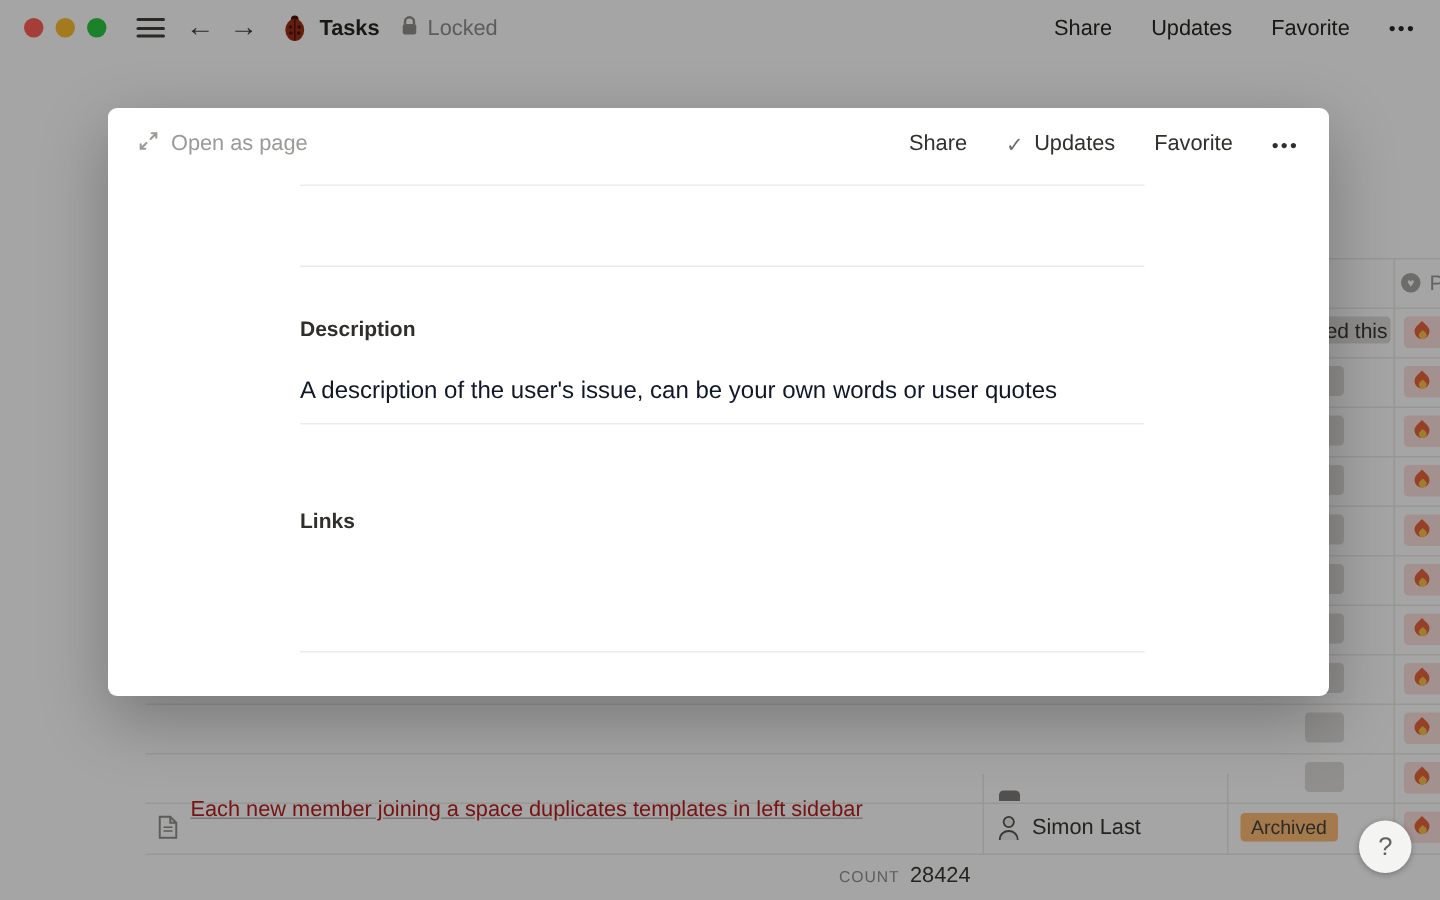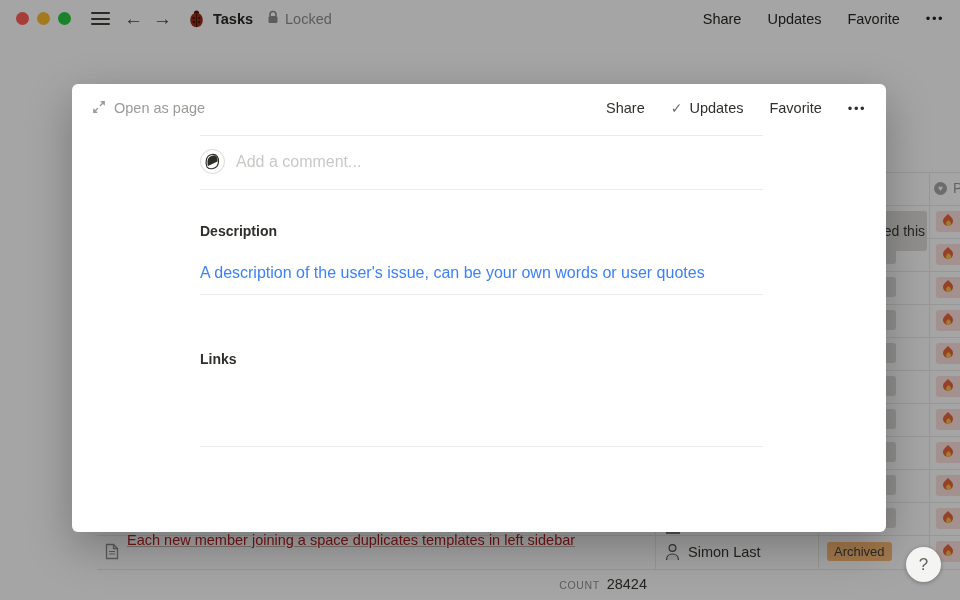--- a/index.html
+++ b/index.html
@@ -32,53 +32,53 @@
   .firebadge{position:absolute;left:936px;width:30px;height:21px;background:#fbe0dd;
              border-radius:3px;display:flex;align-items:center;justify-content:flex-start;
              padding-left:6px;box-sizing:border-box;}
   .flame{position:relative;width:12px;height:13px;}
   .flame::before{content:"";position:absolute;left:1px;top:1px;width:10px;height:10px;
                  background:#e8613c;border-radius:0 50% 50% 50%;transform:rotate(45deg);}
   .flame::after{content:"";position:absolute;left:3.5px;top:5.5px;width:5px;height:5px;
                 background:#f6c24c;border-radius:0 50% 50% 50%;transform:rotate(45deg);}
   .stub{position:absolute;left:870px;width:26px;height:20px;background:#dedddb;border-radius:3px;}
   .partialcell{position:absolute;right:33px;top:211px;background:#dedddb;border-radius:3px;
-               padding:12px 2px;font-size:14px;color:#37352f;white-space:nowrap;}
+               padding:1px 2px;font-size:14px;color:#37352f;white-space:nowrap;}
   .brow-title{position:absolute;left:127px;top:532px;font-size:14.5px;color:#b91c1c;
               text-decoration:underline;text-decoration-color:#b9b7b3;white-space:nowrap;}
   .docicon{position:absolute;left:105px;top:543px;}
   .brow-person{position:absolute;left:688px;top:544px;font-size:14.5px;color:#37352f;}
   .pavatar{position:absolute;left:664px;top:543px;}
   .pavatar-stub{position:absolute;left:666px;top:527px;width:14px;height:7px;
                 background:#7d7b77;border-radius:3px 3px 0 0;}
   .tagbadge{position:absolute;left:827px;top:542px;background:#fdba74;color:#42403c;
             font-size:13px;border-radius:3px;padding:2px 7px;}
   .countrow{position:absolute;right:313px;top:576px;display:flex;align-items:baseline;gap:7px;}
   .countlabel{font-size:10.5px;letter-spacing:.6px;color:#8f8e8b;font-weight:500;}
   .countval{font-size:14.5px;color:#37352f;}
 
   
   .scrim{position:absolute;inset:0;background:rgba(5,5,5,0.36);z-index:10;}
 
   
-  .modal{position:absolute;left:72px;top:84px;width:814px;height:448px;background:#fff;
+  .modal{position:absolute;left:72px;top:72px;width:814px;height:392px;background:#fff;
          border-radius:6px;box-shadow:0 15px 45px rgba(0,0,0,.28);z-index:20;overflow:hidden;}
   .m-header{position:absolute;top:0;left:0;right:0;height:48px;display:flex;align-items:center;
             padding:0 20px;box-sizing:border-box;}
   .openpage{display:flex;align-items:center;gap:8px;color:#9b9a97;font-size:14.5px;cursor:pointer;}
   .m-right{margin-left:auto;display:flex;align-items:center;gap:26px;font-size:14.5px;color:#30302c;}
   .m-updates{display:flex;align-items:center;gap:7px;}
   .checkmark{color:#6f6e6a;font-size:14px;}
   .m-divider{position:absolute;left:128px;width:563px;height:1px;background:#ebebe9;}
   .commentrow{position:absolute;left:128px;top:65px;display:flex;align-items:center;gap:11px;}
   .cavatar{width:23px;height:23px;border-radius:50%;border:1px solid #d9d8d5;background:#fff;
            overflow:hidden;display:flex;align-items:center;justify-content:center;}
   .cplaceholder{font-size:16px;color:#c9c8c5;}
   .sec-h{position:absolute;left:128px;font-size:14px;font-weight:700;color:#2f2e2a;}
-  .sec-b{position:absolute;left:128px;width:563px;font-size:16px;line-height:24px;color:#3b82f6;}
+  .sec-b{position:absolute;left:128px;width:563px;font-size:16px;line-height:24px;color:#0f172a;}
 
   
   .helpbtn{position:absolute;left:906px;top:547px;width:35px;height:35px;border-radius:50%;
            background:#f4f4f3;box-shadow:0 1px 4px rgba(0,0,0,.3);z-index:30;
            display:flex;align-items:center;justify-content:center;
            font-size:17px;color:#64625d;cursor:pointer;}
 </style>
 </head>
 <body>
 
@@ -238,31 +238,20 @@
           <span class="checkmark">✓</span>
           <span>Updates</span>
         </span>
         <span>Favorite</span>
         <span class="dots">•••</span>
       </div>
     </div>
 
     <div class="m-divider" style="top:51px"></div>
 
-    <div class="commentrow">
-      <span class="cavatar">
-        <svg width="23" height="23" viewBox="0 0 23 23">
-          <circle cx="11.5" cy="11.5" r="11" fill="#fff"></circle>
-          <path d="M6 17 C4 12 5 5 11 4.5 C16 4 18 8 17.5 12 C17 16 15 18 12 18.5 C9.5 19 7 18.5 6 17 Z" fill="none" stroke="#2d2c29" stroke-width="1.2"></path>
-          <path d="M7 16 C5.5 11 7 6 12 5.5 C15.5 5.2 16.8 8 16.5 11.5" fill="#2d2c29"></path>
-          <circle cx="13" cy="11" r="0.8" fill="#2d2c29"></circle>
-        </svg>
-      </span>
-      <span class="cplaceholder">Add a comment...</span>
-    </div>
 
     <div class="m-divider" style="top:105px"></div>
 
     <div class="sec-h" style="top:139px">Description</div>
     <div class="sec-b" style="top:177px">A description of the user's issue, can be your own words or user quotes</div>
     <div class="m-divider" style="top:210px"></div>
 
     <div class="sec-h" style="top:267px">Links</div>
     <div class="m-divider" style="top:362px"></div>
 

